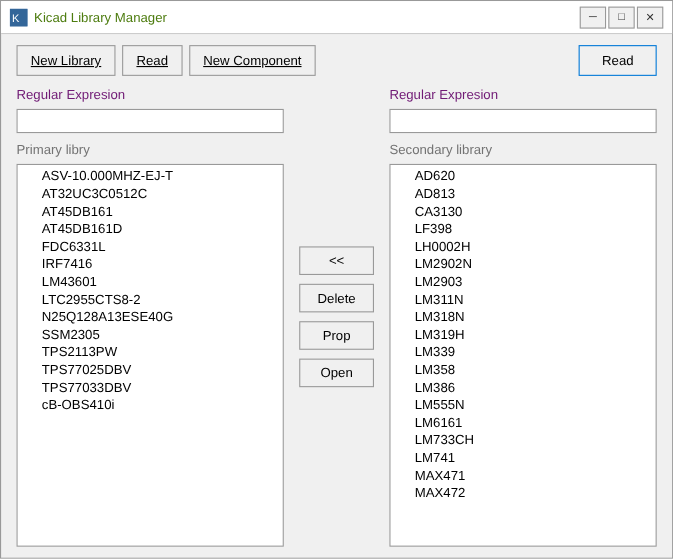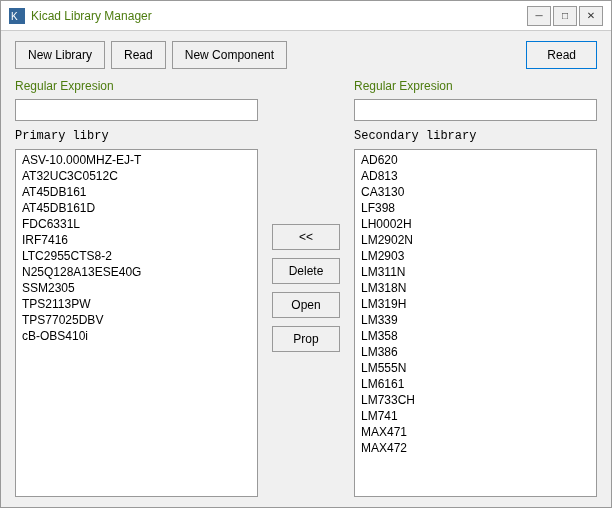--- a/index.html
+++ b/index.html
@@ -70,20 +70,21 @@
       margin-bottom: 10px;
     }
     .btn {
       border: 1px solid #999;
       background: #f0f0f0;
       padding: 4px 12px;
       cursor: pointer;
       font-size: 12px;
       height: 28px;
       color: #000;
+      text-decoration: underline;
     }
     .btn-read-right {
       border: 1px solid #0078d7;
       background: #f0f0f0;
       padding: 4px 20px;
       cursor: pointer;
       font-size: 12px;
       height: 28px;
       color: #000;
       margin-left: auto;
@@ -100,48 +101,47 @@
       gap: 4px;
     }
     .right-panel {
       display: flex;
       flex-direction: column;
       flex: 1;
       gap: 4px;
     }
     .label {
       font-size: 12px;
-      color: #4d7c0f;
+      color: #701a75;
       margin-bottom: 2px;
     }
     .text-input {
       border: 1px solid #999;
       background: #fff;
       height: 22px;
       width: 100%;
       padding: 2px 4px;
       font-size: 12px;
     }
     .list-label {
       font-size: 12px;
-      color: #000000;
+      color: #737373;
       margin-top: 4px;
       margin-bottom: 2px;
-      font-family: Liberation Mono, monospace;
     }
     .list-box {
       border: 1px solid #999;
       background: #fff;
       flex: 1;
       overflow-y: scroll;
       font-size: 12px;
       padding: 2px 0;
     }
     .list-item {
-      padding: 1px 6px;
+      padding: 1px 22px;
       cursor: default;
       color: #000;
       white-space: nowrap;
     }
     .middle-panel {
       display: flex;
       flex-direction: column;
       justify-content: center;
       align-items: center;
       gap: 8px;
@@ -206,34 +206,36 @@
         <span class="label">Regular Expresion</span>
         <input class="text-input" type="text" value="" style="">
         <span class="list-label">Primary libry</span>
         <div class="list-box" id="left-list">
             <div class="list-item">ASV-10.000MHZ-EJ-T</div>
             <div class="list-item">AT32UC3C0512C</div>
             <div class="list-item">AT45DB161</div>
             <div class="list-item">AT45DB161D</div>
             <div class="list-item">FDC6331L</div>
             <div class="list-item">IRF7416</div>
+            <div class="list-item">LM43601</div>
             <div class="list-item">LTC2955CTS8-2</div>
             <div class="list-item">N25Q128A13ESE40G</div>
             <div class="list-item">SSM2305</div>
             <div class="list-item">TPS2113PW</div>
             <div class="list-item">TPS77025DBV</div>
+            <div class="list-item">TPS77033DBV</div>
             <div class="list-item">cB-OBS410i</div>
           </div>
       </div>
 
       <div class="middle-panel">
         <button class="mid-btn">&lt;&lt;</button>
         <button class="mid-btn">Delete</button>
+        <button class="mid-btn">Prop</button>
         <button class="mid-btn">Open</button>
-        <button class="mid-btn">Prop</button>
       </div>
 
       <div class="right-panel">
         <span class="label">Regular Expresion</span>
         <input class="text-input" type="text" value="" style="">
         <span class="list-label">Secondary library</span>
         <div class="list-box" id="right-list">
             <div class="list-item">AD620</div>
             <div class="list-item">AD813</div>
             <div class="list-item">CA3130</div>

